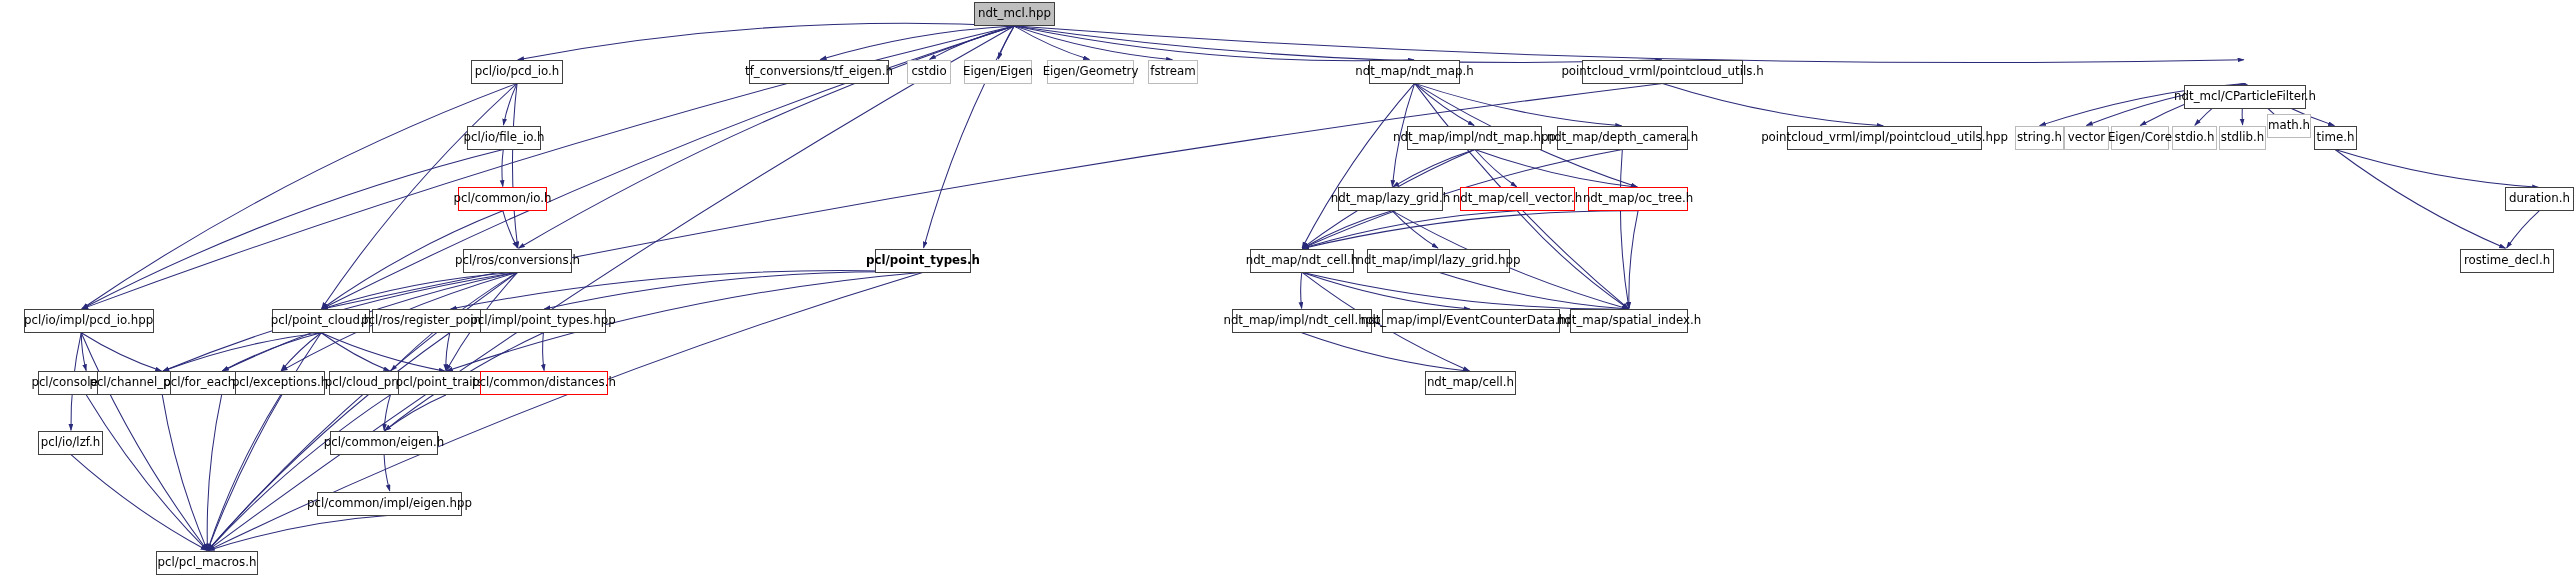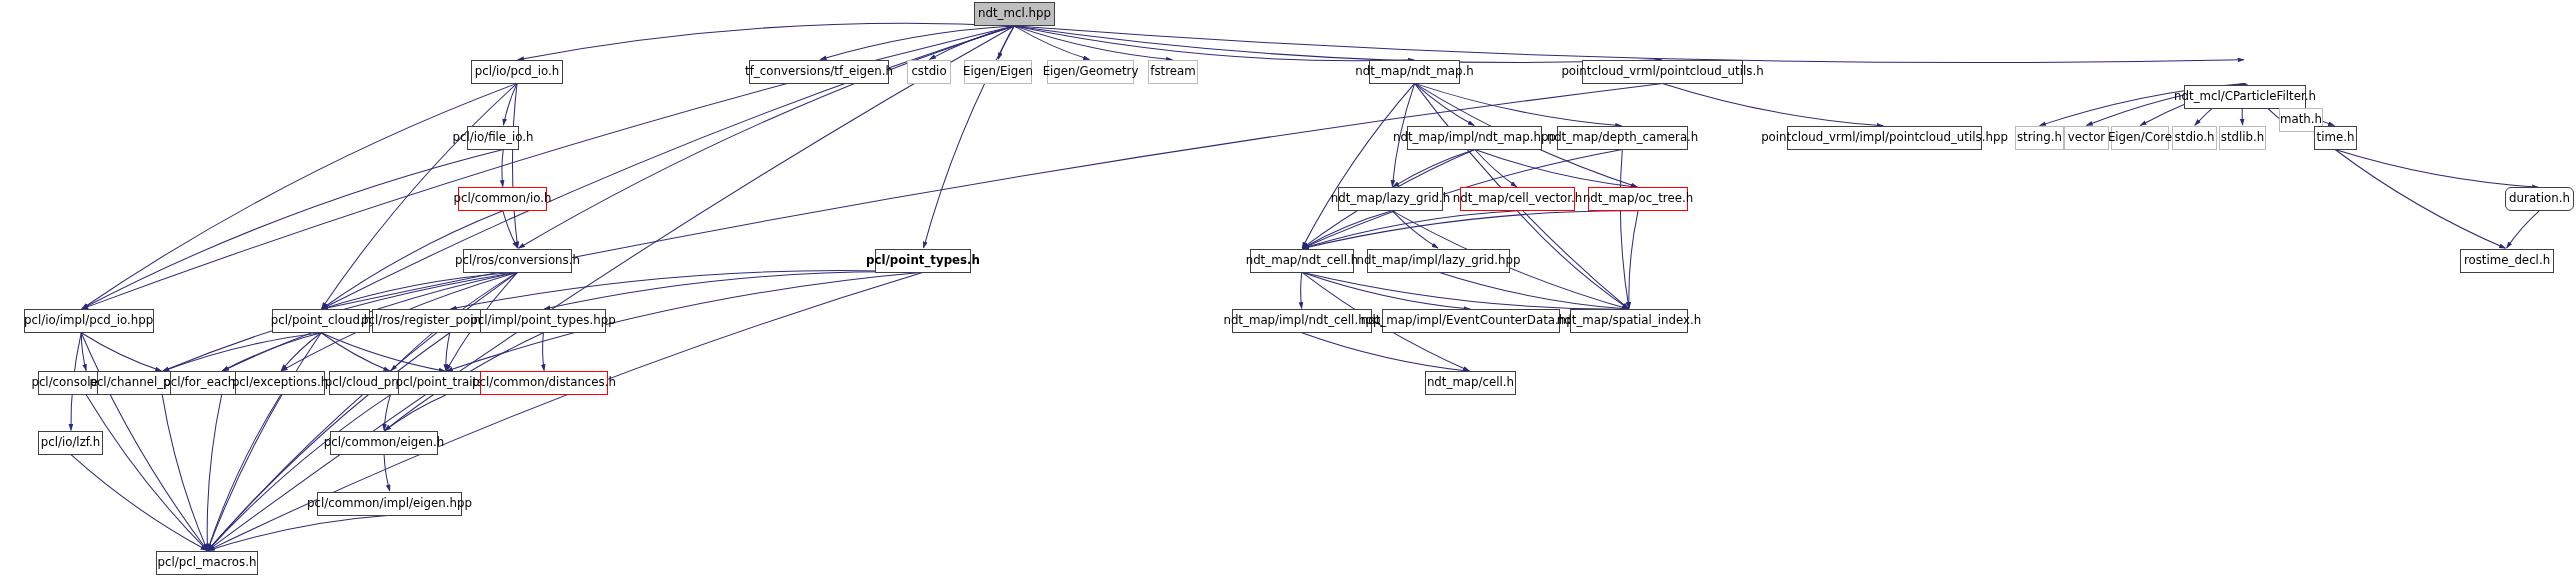--- a/index.html
+++ b/index.html
@@ -145,36 +145,36 @@
       <div class="node root" style="left: 974px; top: 2.4px; width: 81px;">ndt_mcl.hpp</div>
       <div class="node hdr" style="left: 471px; top: 60px; width: 92px;">pcl/io/pcd_io.h</div>
       <div class="node hdr" style="left: 749px; top: 60px; width: 140px;">tf_conversions/tf_eigen.h</div>
       <div class="node sys" style="left: 907px; top: 60px; width: 44px;">cstdio</div>
       <div class="node sys" style="left: 964px; top: 60px; width: 68px;">Eigen/Eigen</div>
       <div class="node sys" style="left: 1047px; top: 60px; width: 87px;">Eigen/Geometry</div>
       <div class="node sys" style="left: 1148px; top: 60px; width: 50px;">fstream</div>
       <div class="node hdr" style="left: 1369px; top: 60px; width: 91px;">ndt_map/ndt_map.h</div>
       <div class="node hdr" style="left: 1582px; top: 60px; width: 161px;">pointcloud_vrml/pointcloud_utils.h</div>
       <div class="node hdr" style="left: 2184px; top: 60px; width: 122px; margin-top: 25px;">ndt_mcl/CParticleFilter.h</div>
-      <div class="node hdr" style="left: 467px; top: 126px; width: 52px;">pcl/io/file_io.h</div>
+      <div class="node hdr" style="left: 467px; top: 126px; width: 74px;">pcl/io/file_io.h</div>
       <div class="node hdr" style="left: 1407px; top: 126px; width: 135px;">ndt_map/impl/ndt_map.hpp</div>
       <div class="node hdr" style="left: 1557px; top: 126px; width: 131px;">ndt_map/depth_camera.h</div>
       <div class="node hdr" style="left: 1787px; top: 126px; width: 195px;">pointcloud_vrml/impl/pointcloud_utils.hpp</div>
       <div class="node sys" style="left: 2015px; top: 126px; width: 49px;">string.h</div>
       <div class="node sys" style="left: 2064px; top: 126px; width: 45px;">vector</div>
       <div class="node sys" style="left: 2111px; top: 126px; width: 58px;">Eigen/Core</div>
       <div class="node sys" style="left: 2172px; top: 126px; width: 45px;">stdio.h</div>
       <div class="node sys" style="left: 2219px; top: 126px; width: 47px;">stdlib.h</div>
-      <div class="node sys" style="left: 2267px; top: 108px; width: 44px; margin-left: 12px;">math.h</div>
+      <div class="node sys" style="left: 2267px; top: 114px; width: 44px;">math.h</div>
       <div class="node hdr" style="left: 2314px; top: 126px; width: 43px;">time.h</div>
       <div class="node red" style="left: 458px; top: 187px; width: 89px;">pcl/common/io.h</div>
       <div class="node hdr" style="left: 1338px; top: 187px; width: 105px;">ndt_map/lazy_grid.h</div>
       <div class="node red" style="left: 1460px; top: 187px; width: 115px;">ndt_map/cell_vector.h</div>
       <div class="node red" style="left: 1588px; top: 187px; width: 100px;">ndt_map/oc_tree.h</div>
-      <div class="node hdr" style="left: 2505px; top: 187px; width: 69px; border-radius: 6px;">duration.h</div>
+      <div class="node hdr" style="left: 2505px; top: 187px; width: 69px;">duration.h</div>
       <div class="node hdr" style="left: 463px; top: 249px; width: 109px;">pcl/ros/conversions.h</div>
       <div class="node hdr" style="left: 875px; top: 249px; width: 96px; font-weight: bold;">pcl/point_types.h</div>
       <div class="node hdr" style="left: 1250px; top: 249px; width: 104px;">ndt_map/ndt_cell.h</div>
       <div class="node hdr" style="left: 1367px; top: 249px; width: 143px;">ndt_map/impl/lazy_grid.hpp</div>
       <div class="node hdr" style="left: 2460px; top: 249px; width: 94px;">rostime_decl.h</div>
       <div class="node hdr" style="left: 23.6px; top: 309px; width: 130px;">pcl/io/impl/pcd_io.hpp</div>
       <div class="node hdr" style="left: 272px; top: 309px; width: 98px;">pcl/point_cloud.h</div>
       <div class="node hdr" style="left: 372px; top: 309px; width: 154px;">pcl/ros/register_point_struct.h</div>
       <div class="node hdr" style="left: 480px; top: 309px; width: 126px;">pcl/impl/point_types.hpp</div>
       <div class="node hdr" style="left: 1232px; top: 309px; width: 140px;">ndt_map/impl/ndt_cell.hpp</div>

